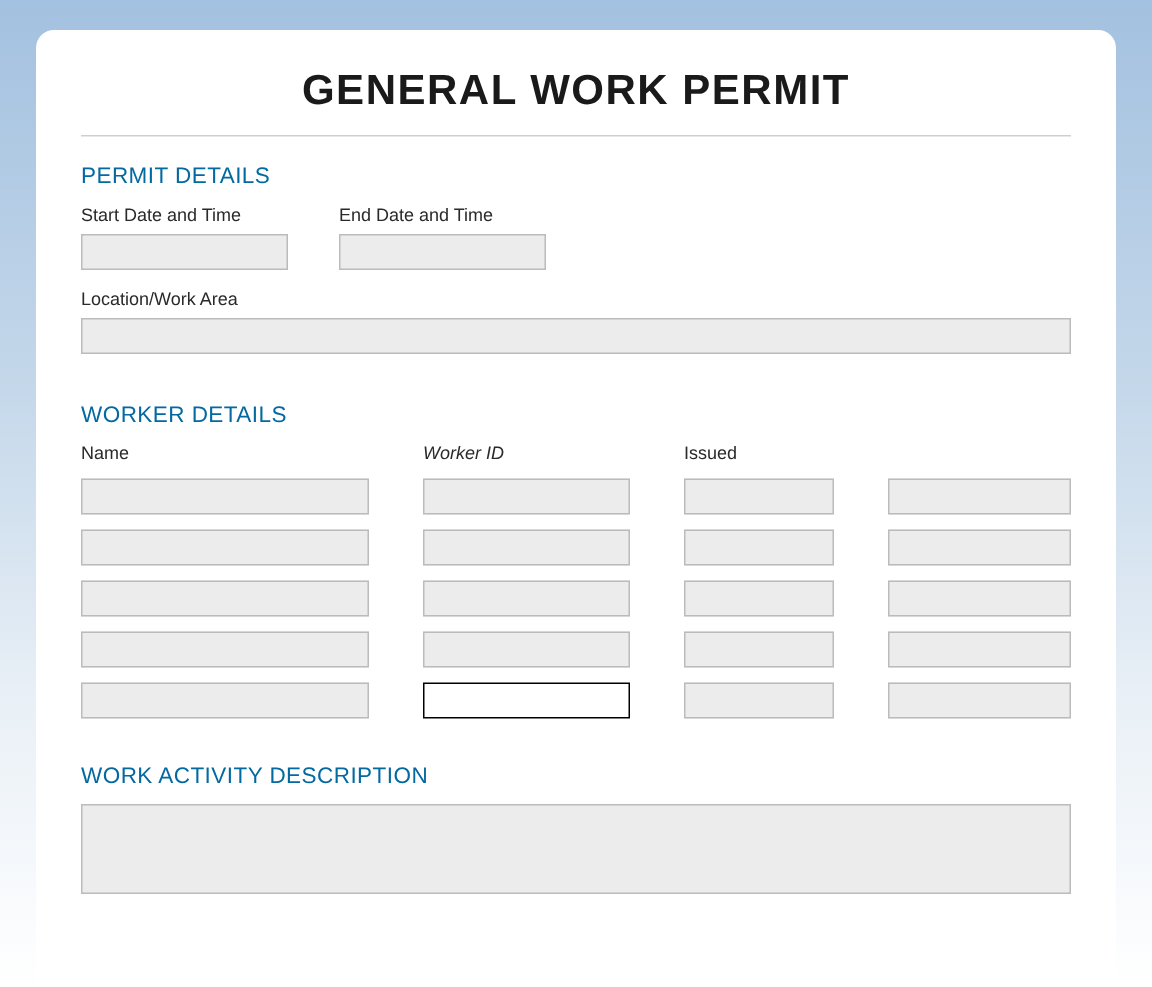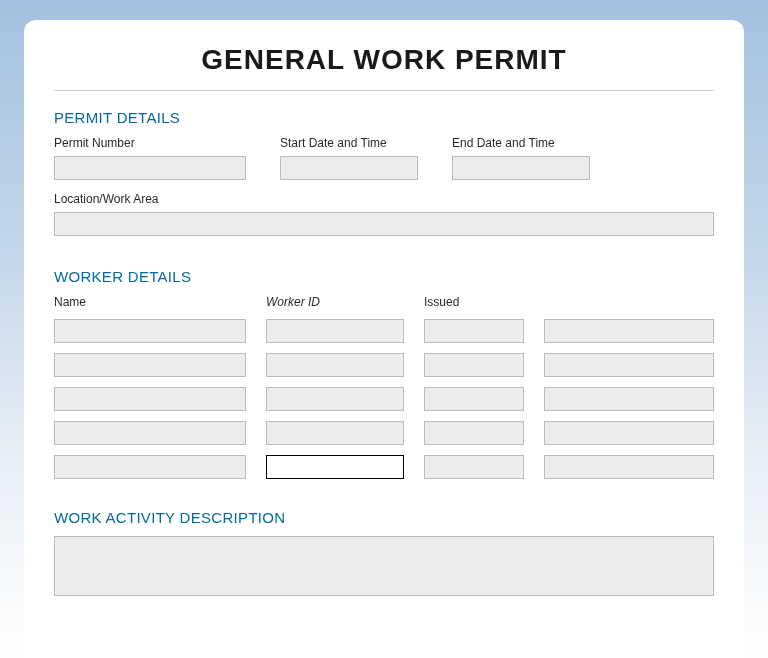--- a/index.html
+++ b/index.html
@@ -64,21 +64,21 @@
     border: 1px solid #000000;
   }
   .permit-row .field { flex: 0 0 auto; }
   .f-permitnum { width: 192px; }
   .f-date { width: 118px; }
   .f-start { width: 138px; }
   .f-end { width: 138px; }
   .full { width: 100%; }
   .worker-header-row, .worker-row {
     display: flex;
-    gap: 20px;
+    gap: 36px;
     margin-bottom: 10px;
   }
   .worker-header-row .col-label {
     font-size: 12px;
     color: #2a2a2a;
   }
   .w-name { width: 192px; flex: 0 0 192px; }
   .w-id   { width: 138px; flex: 0 0 138px; font-style: italic; }
   .w-gender { width: 100px; flex: 0 0 100px; }
   .w-skill { flex: 1; }
@@ -96,24 +96,20 @@
 
 <div class="sheet">
 
   <h1 class="title">GENERAL WORK PERMIT</h1>
   <hr class="rule">
 
   
   <div class="section-header">PERMIT DETAILS</div>
 
   <div class="row permit-row">
-    <div class="field f-permitnum">
-      <label>Permit Number</label>
-      <input class="input" type="text" value="" style="">
-    </div>
     <div class="field f-start">
       <label>Start Date and Time</label>
       <input class="input" type="text" value="" style="">
     </div>
     <div class="field f-end">
       <label>End Date and Time</label>
       <input class="input" type="text" value="" style="">
     </div>
   </div>
 

